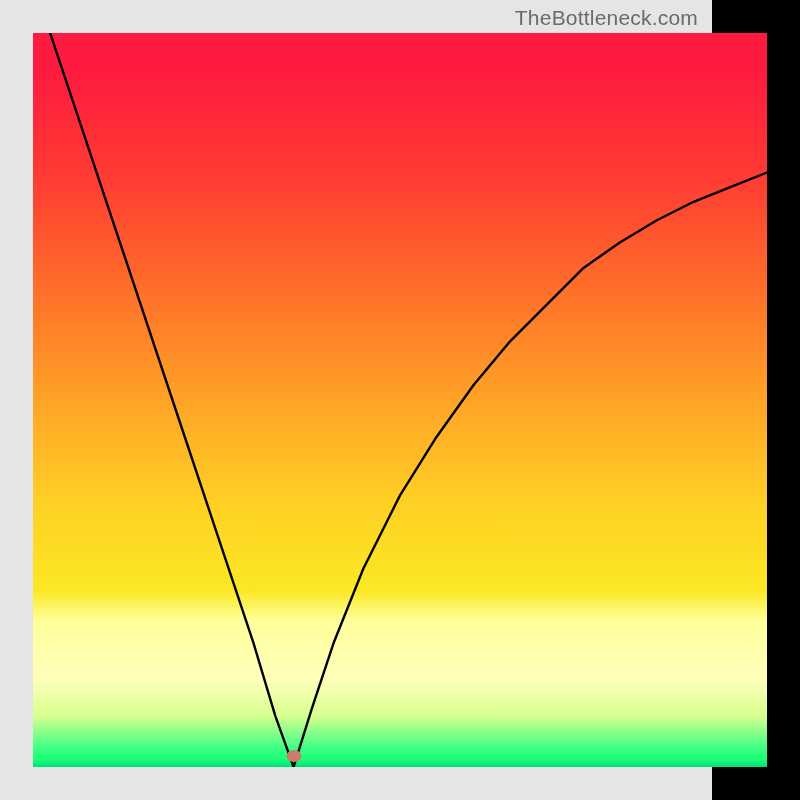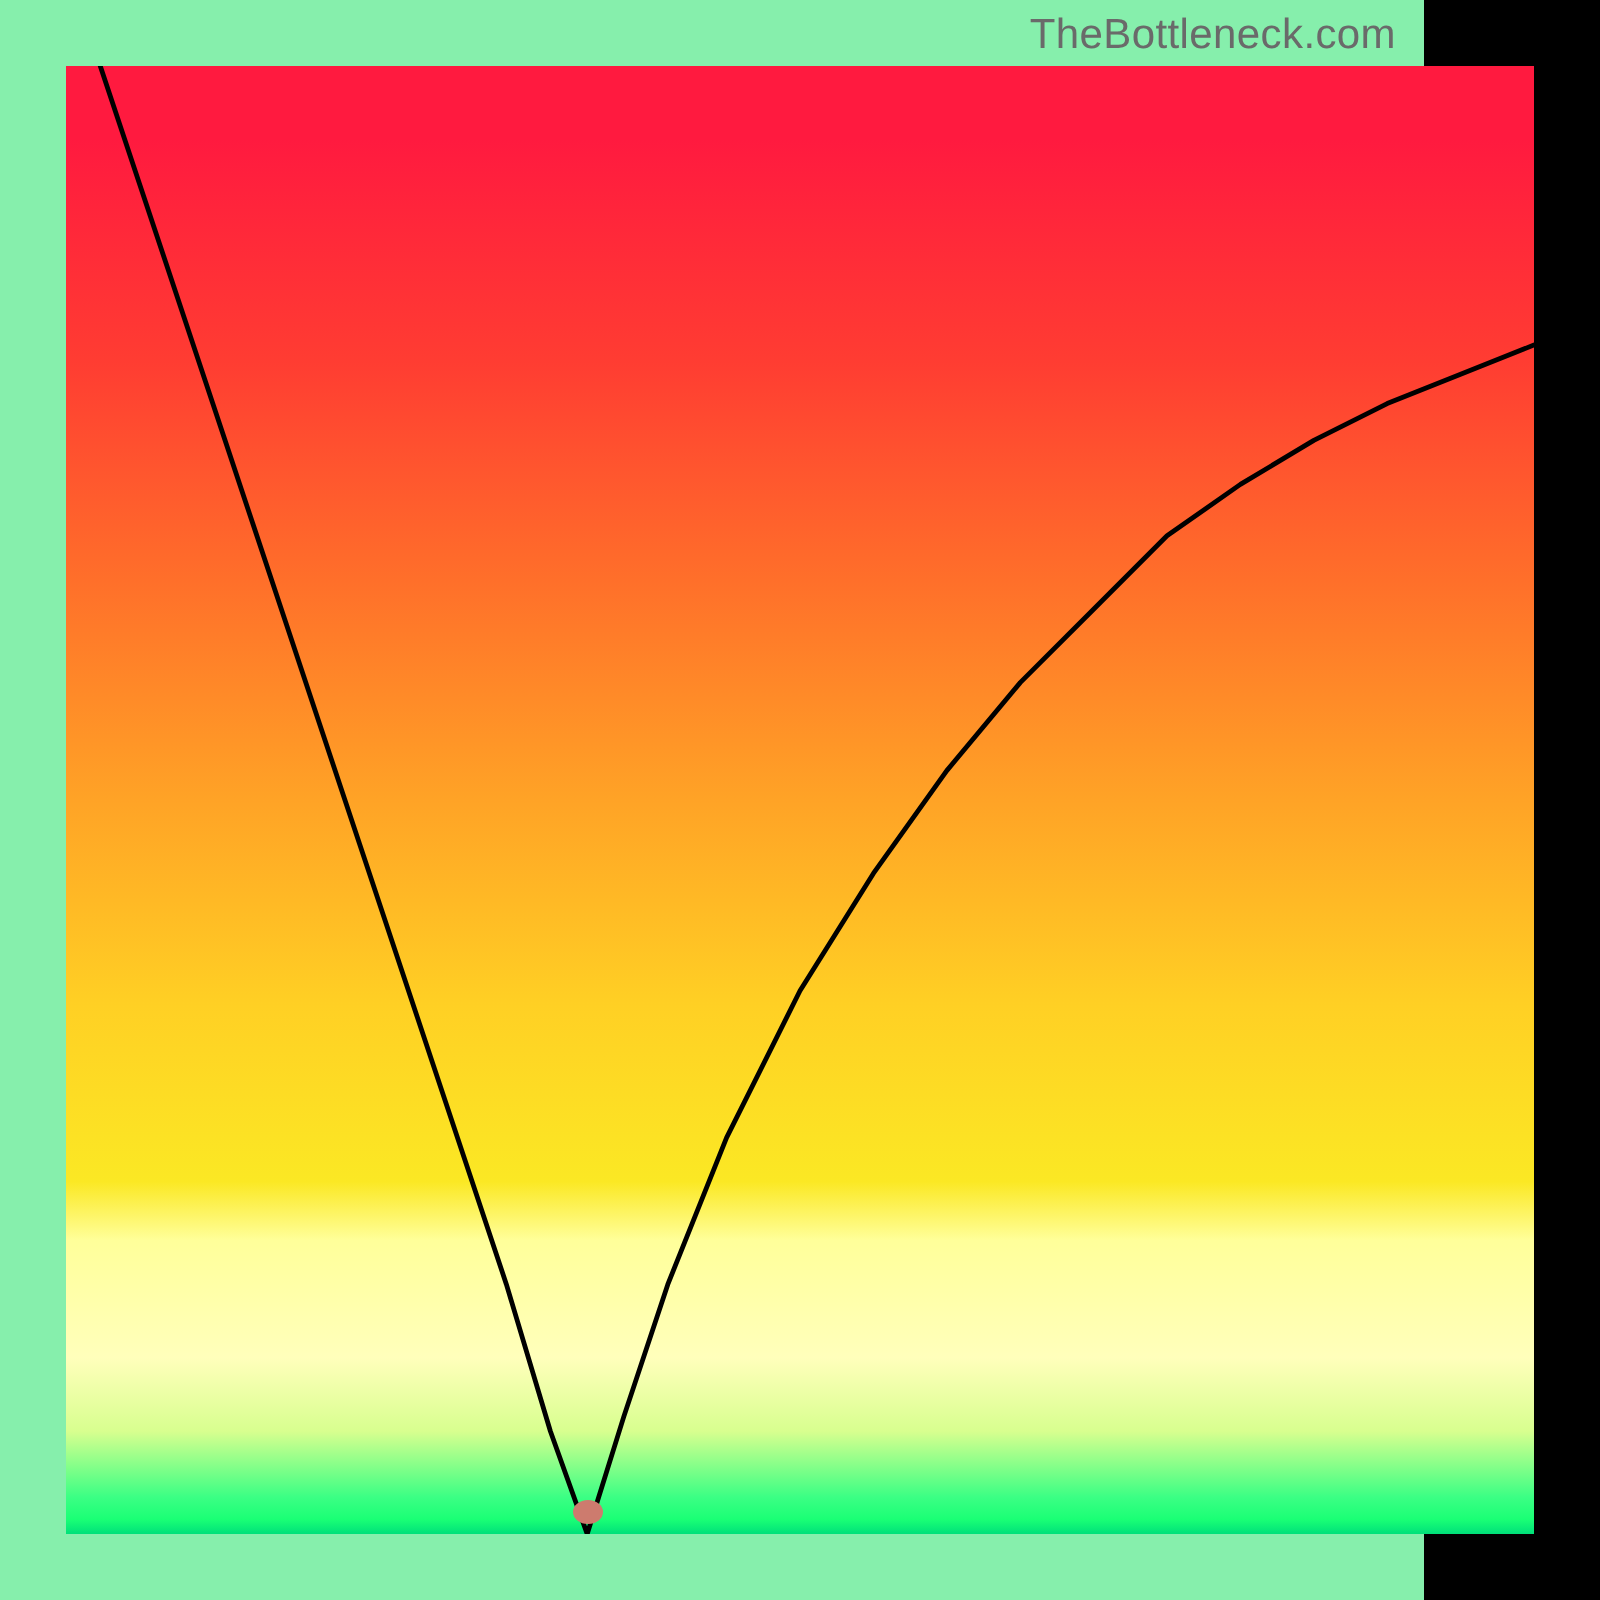--- a/index.html
+++ b/index.html
@@ -8,21 +8,21 @@
     width: 800px;
     height: 800px;
     background: #000;
     font-family: Arial, Helvetica, sans-serif;
     overflow: hidden;
   }
   .outer {
     position: relative;
     width: 712px;
     height: 800px;
-    background: #86efac;
+    background: #e5e5e5;
   }
   .plot {
     position: absolute;
     left: 33px;
     top: 33px;
     width: 734px;
     height: 734px;
     overflow: hidden;
   }
   .gradient {

